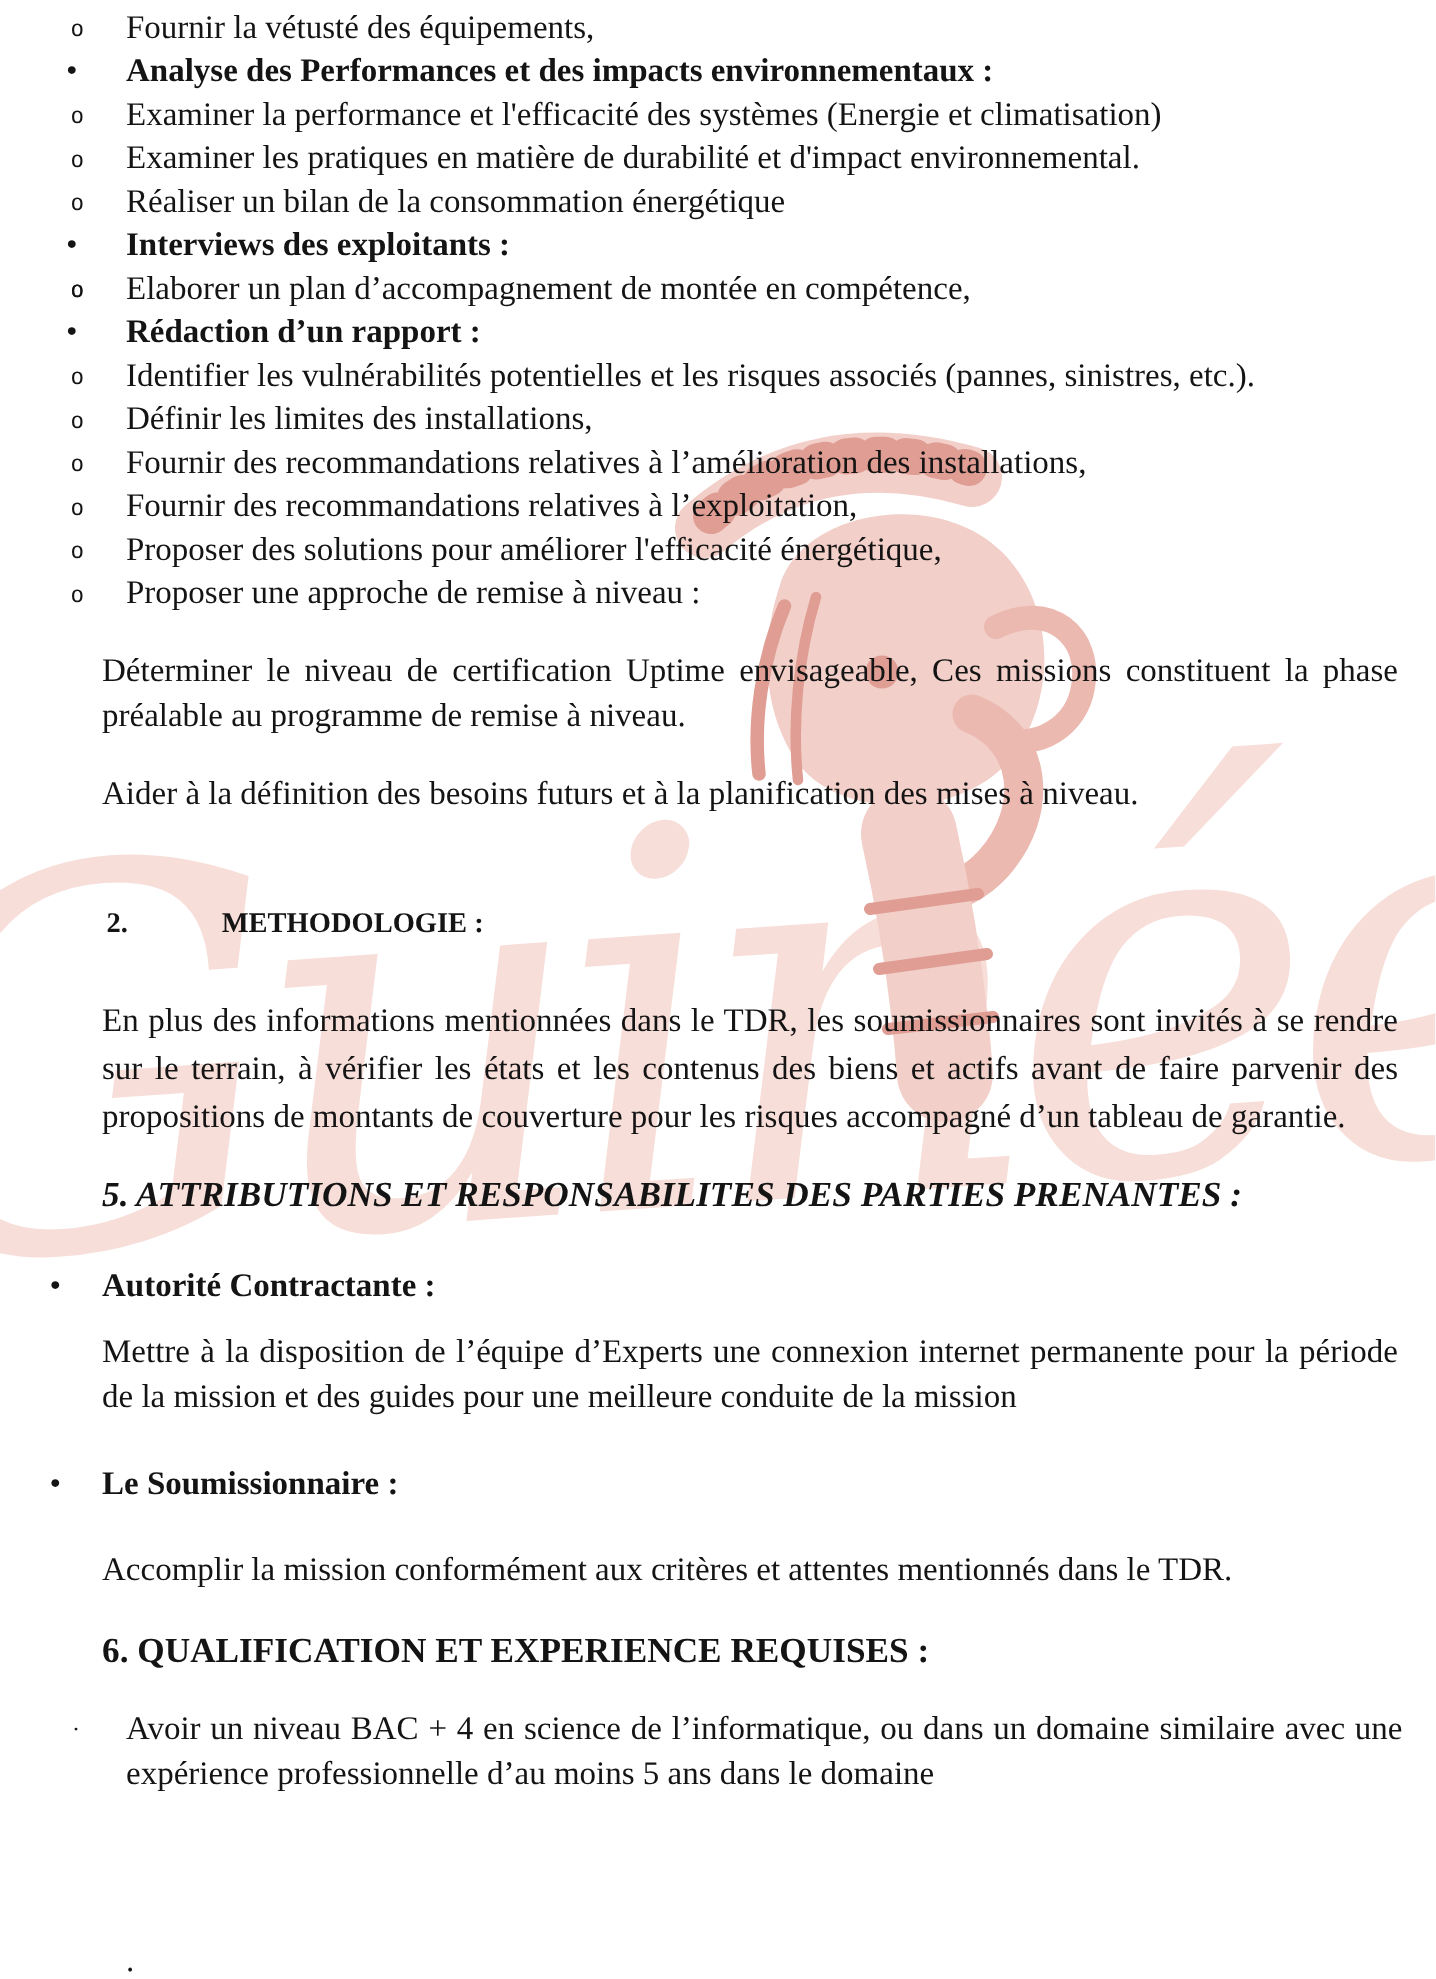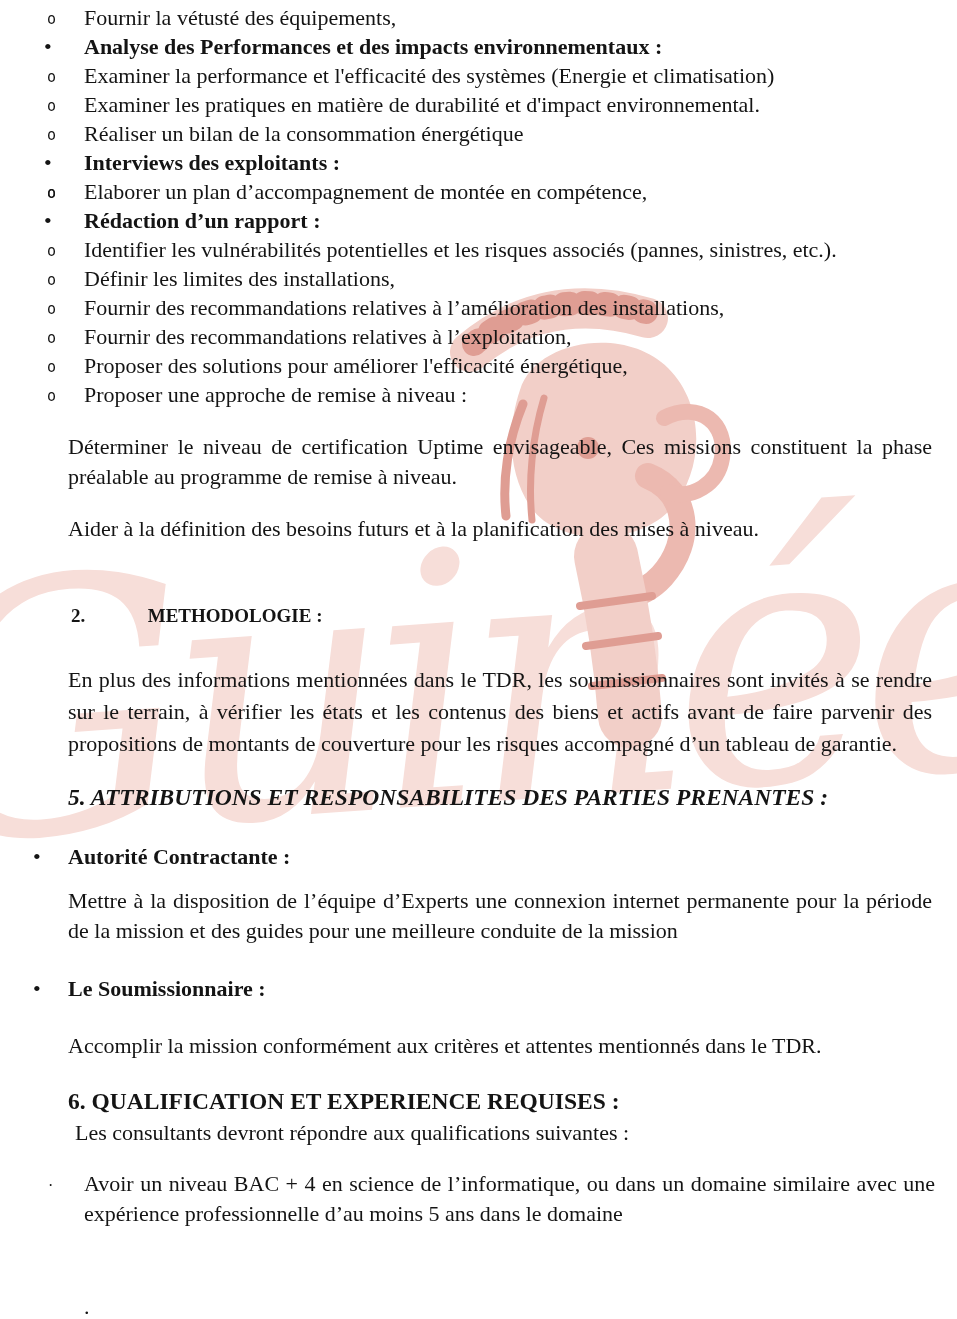--- a/index.html
+++ b/index.html
@@ -174,21 +174,20 @@
 
     <div class="lvl1 soum">
       <span class="b1">•</span>
       <span>Le Soumissionnaire :</span>
     </div>
 
     <p class="para p-accomplir">Accomplir la mission conformément aux critères et attentes mentionnés dans le TDR.</p>
 
     <h3 class="heading h-qualification">6. QUALIFICATION ET EXPERIENCE REQUISES :</h3>
 
-    <p class="para p-consultants">Les consultants devront répondre aux qualifications suivantes :</p>
 
     <div class="avoir">
       <span class="bs">·</span>
       <span>Avoir un niveau BAC + 4 en science de l’informatique, ou dans un domaine similaire avec une expérience professionnelle d’au moins 5 ans dans le domaine</span>
     </div>
 
     <div class="cutoff">.</div>
   </div>
 </div>
 

